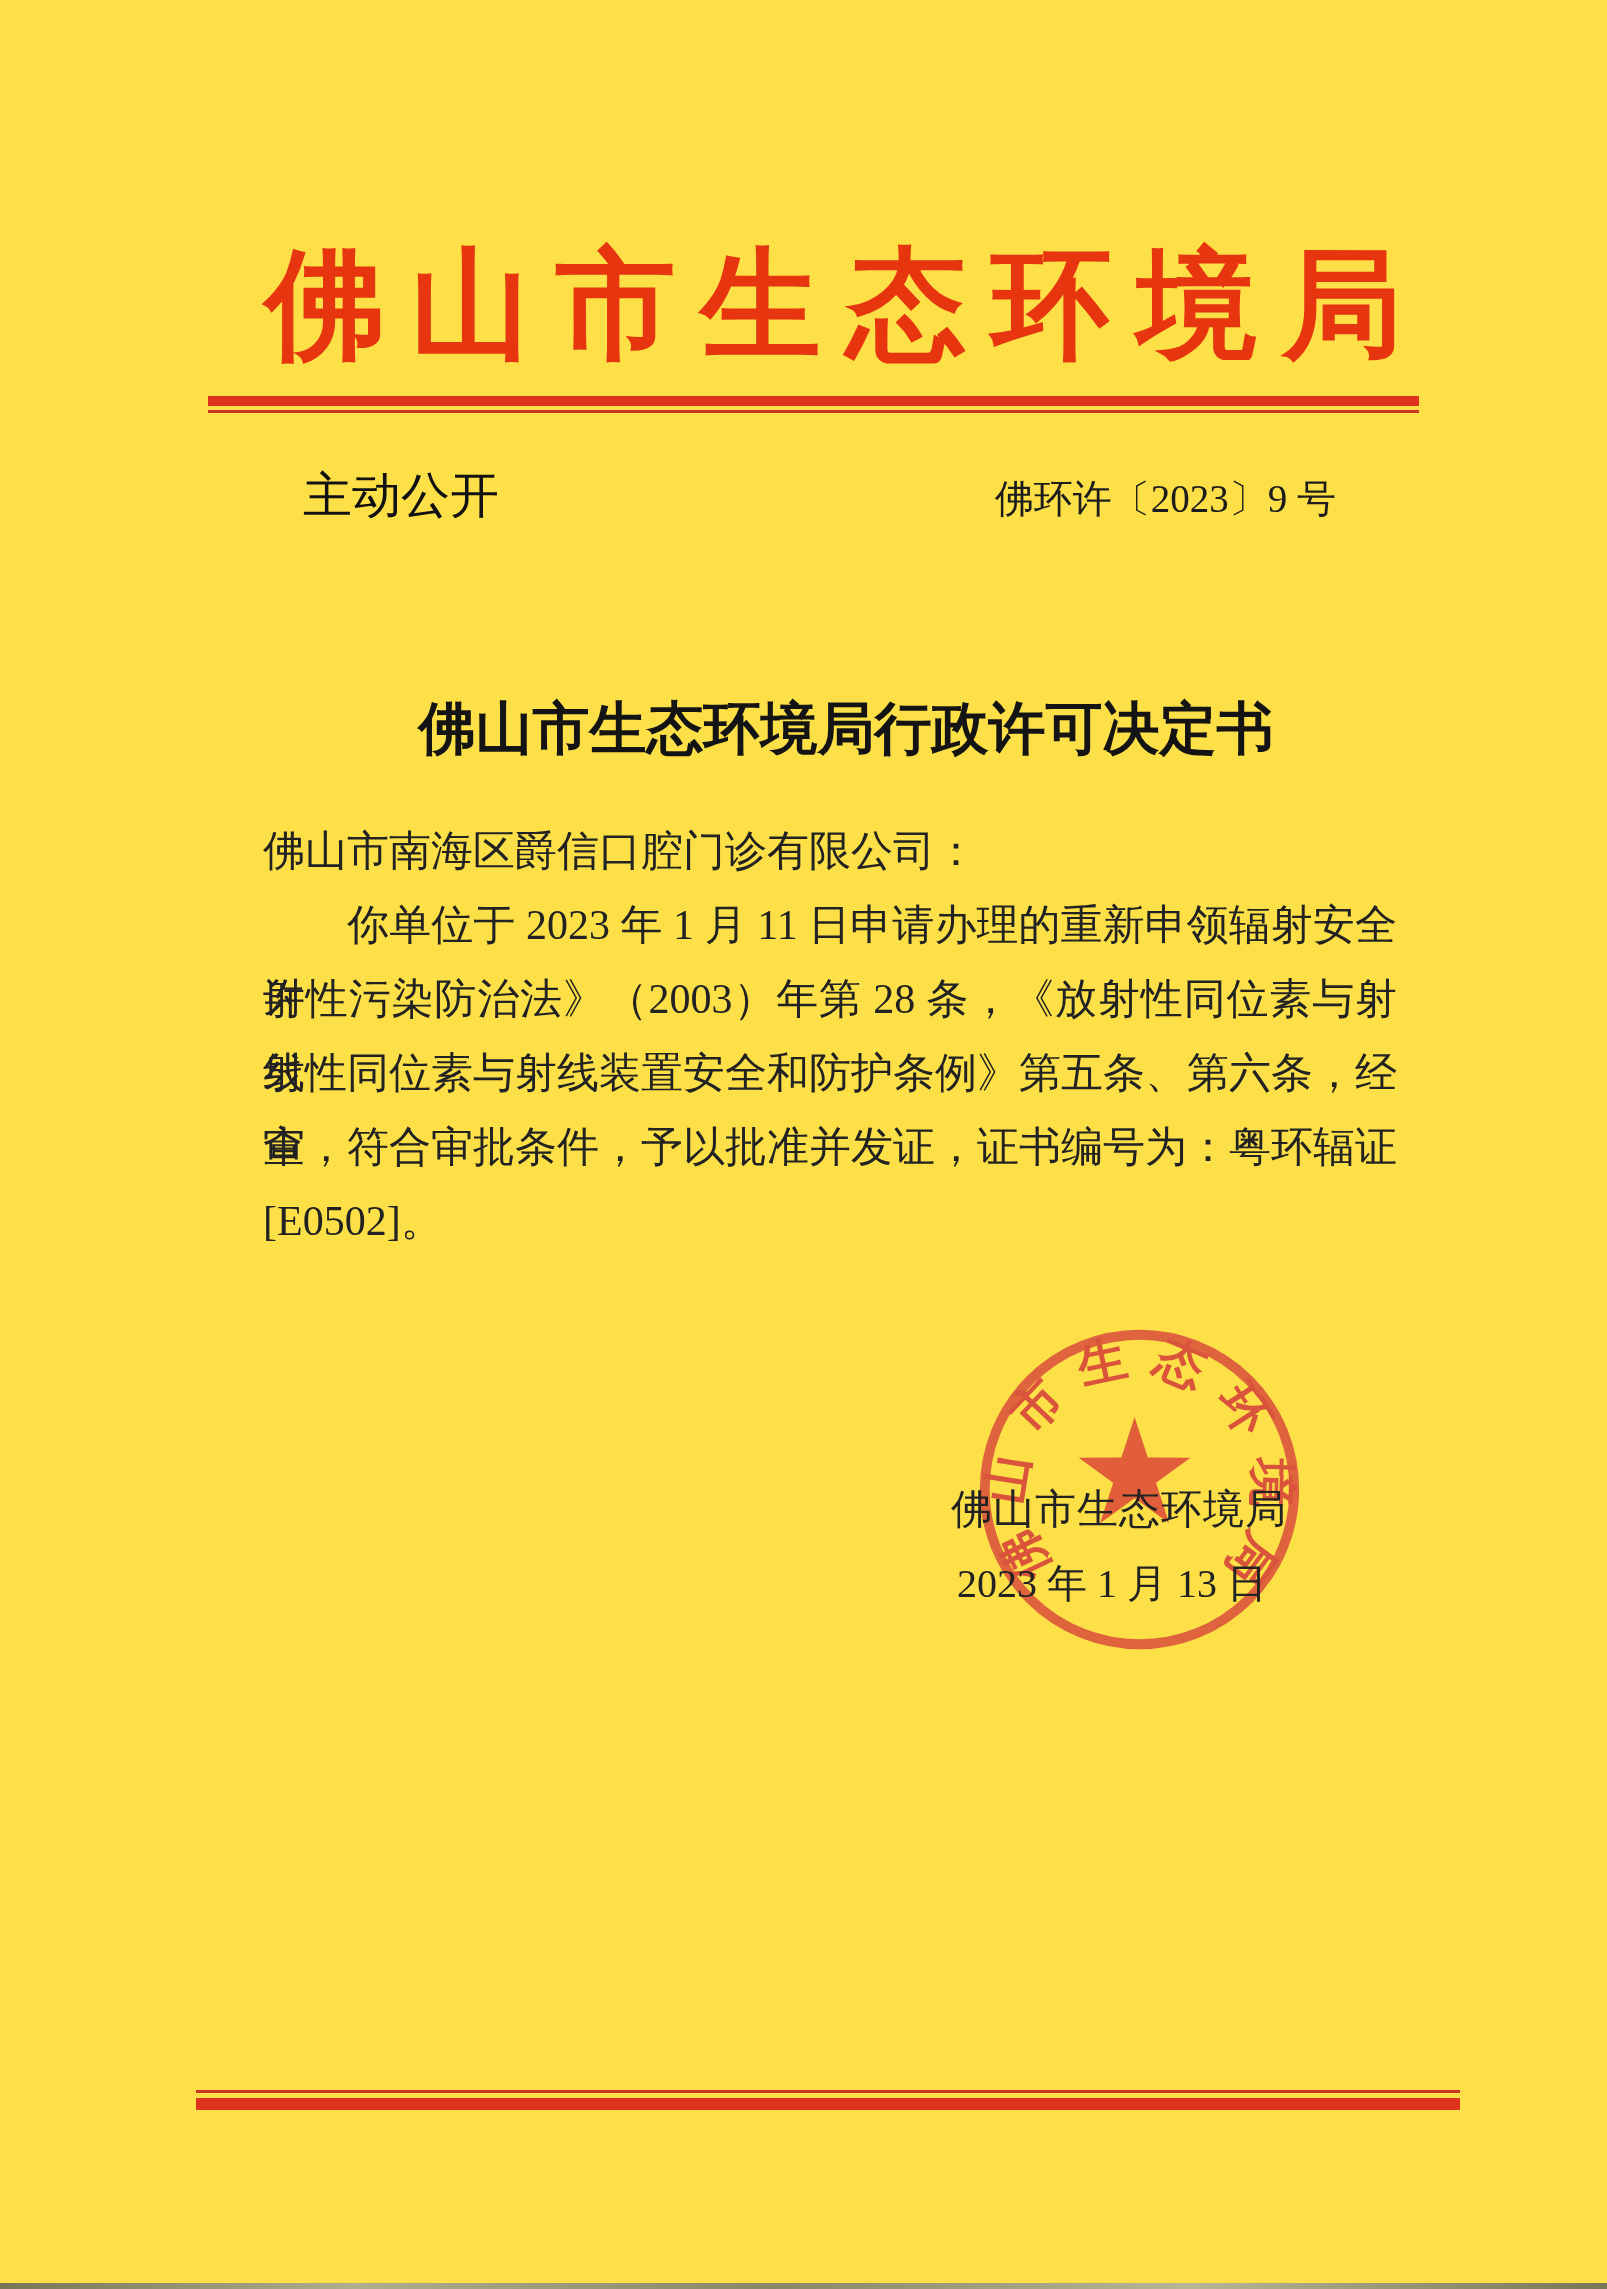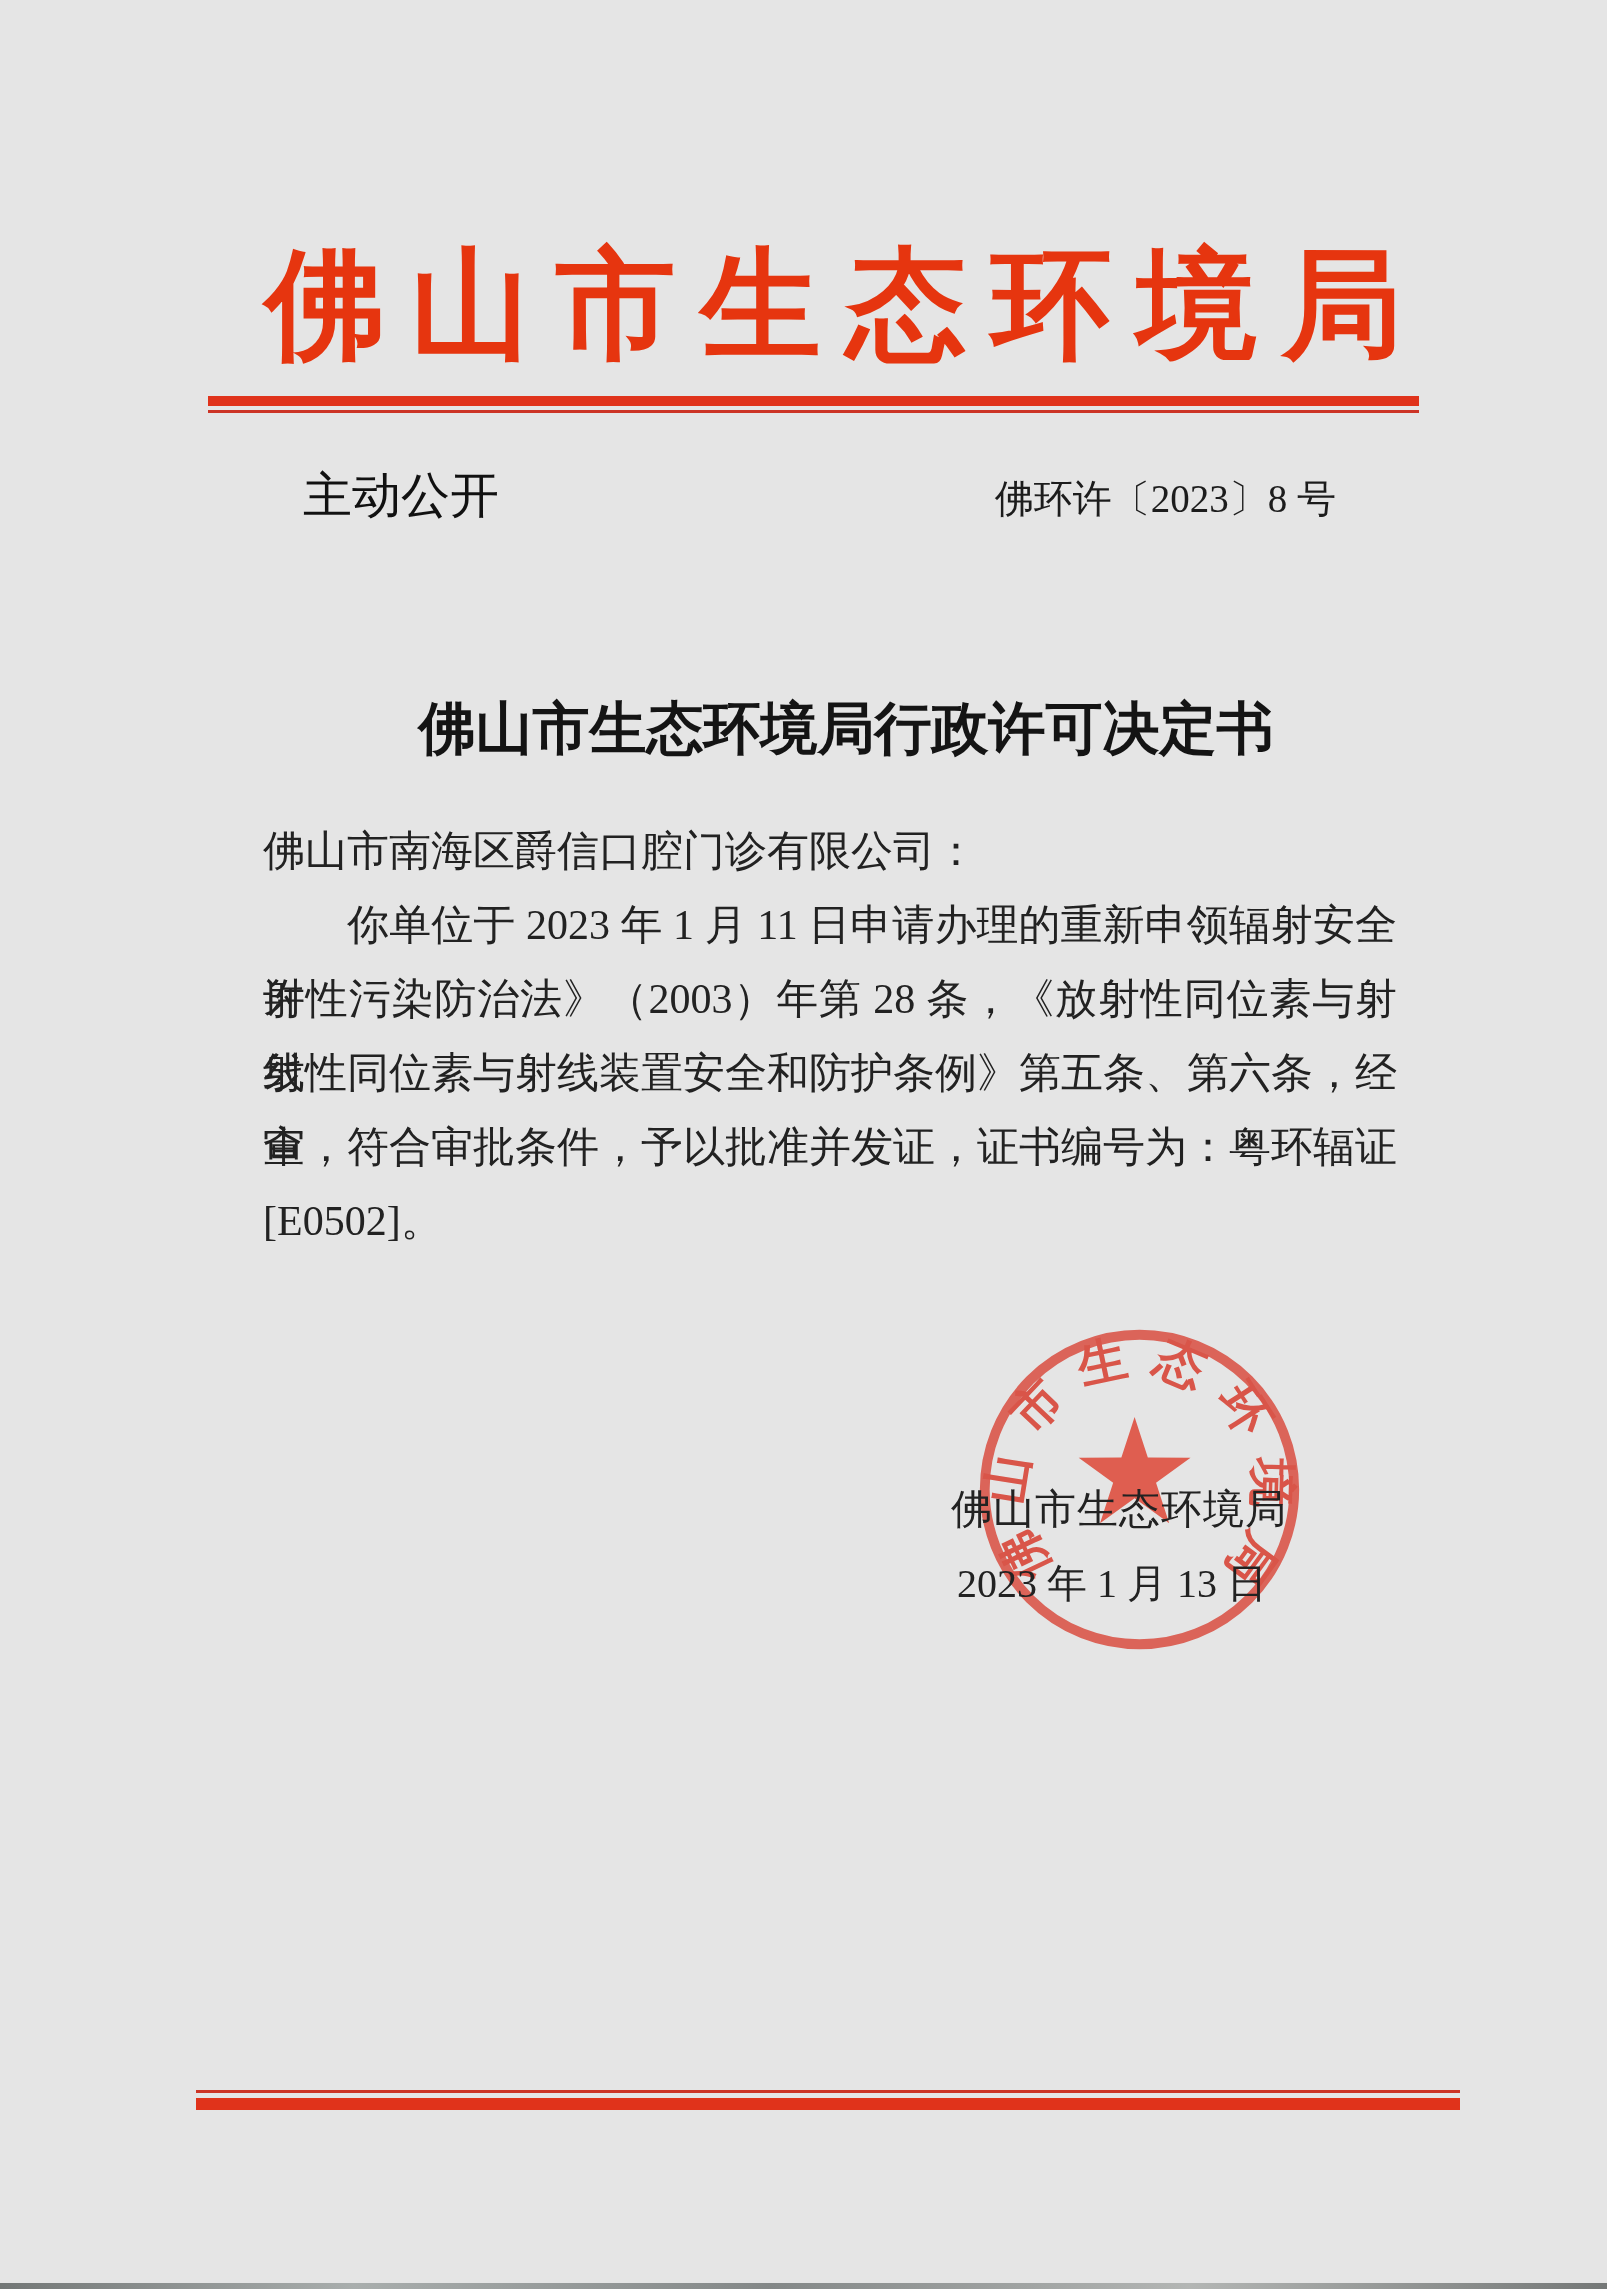--- a/index.html
+++ b/index.html
@@ -1,20 +1,20 @@
 <!DOCTYPE html>
 <html><head>
 <meta charset="utf-8">
 <style>
   html, body { margin: 0; padding: 0; background: #fdfdfb; }
   .page {
     position: relative;
     width: 1607px;
     height: 2290px;
-    background: #e5e5e5;
+    background: #fde047;
     overflow: hidden;
     font-family: "Liberation Serif", "DejaVu Serif", serif;
     color: #1e1e1e;
   }
 
   
   .masthead {
     position: absolute;
     left: 265px; top: 235px;
     width: 1137px; height: 142px;
@@ -136,21 +136,21 @@
 
 <div class="page">
 
   <h1 class="masthead">佛山市生态环境局</h1>
 
   <div class="rule rule-h-thick"></div>
   <div class="rule rule-h-thin"></div>
 
   <div class="meta-row">
     <span class="publicity">主动公开</span>
-    <span class="docnum">佛环许〔2023〕8 号</span>
+    <span class="docnum">佛环许〔2023〕9 号</span>
   </div>
 
   <h2 class="doc-title">佛山市生态环境局行政许可决定书</h2>
 
   <div class="body-block">
     <div class="line">佛山市南海区爵信口腔门诊有限公司：</div>
     <div class="line just">　　你单位于 2023 年 1 月 11 日申请办理的重新申领辐射安全许</div>
     <div class="line just">射性污染防治法》（2003）年第 28 条，《放射性同位素与射线</div>
     <div class="line just">射性同位素与射线装置安全和防护条例》第五条、第六条，经审</div>
     <div class="line just">查，符合审批条件，予以批准并发证，证书编号为：粤环辐证</div>

